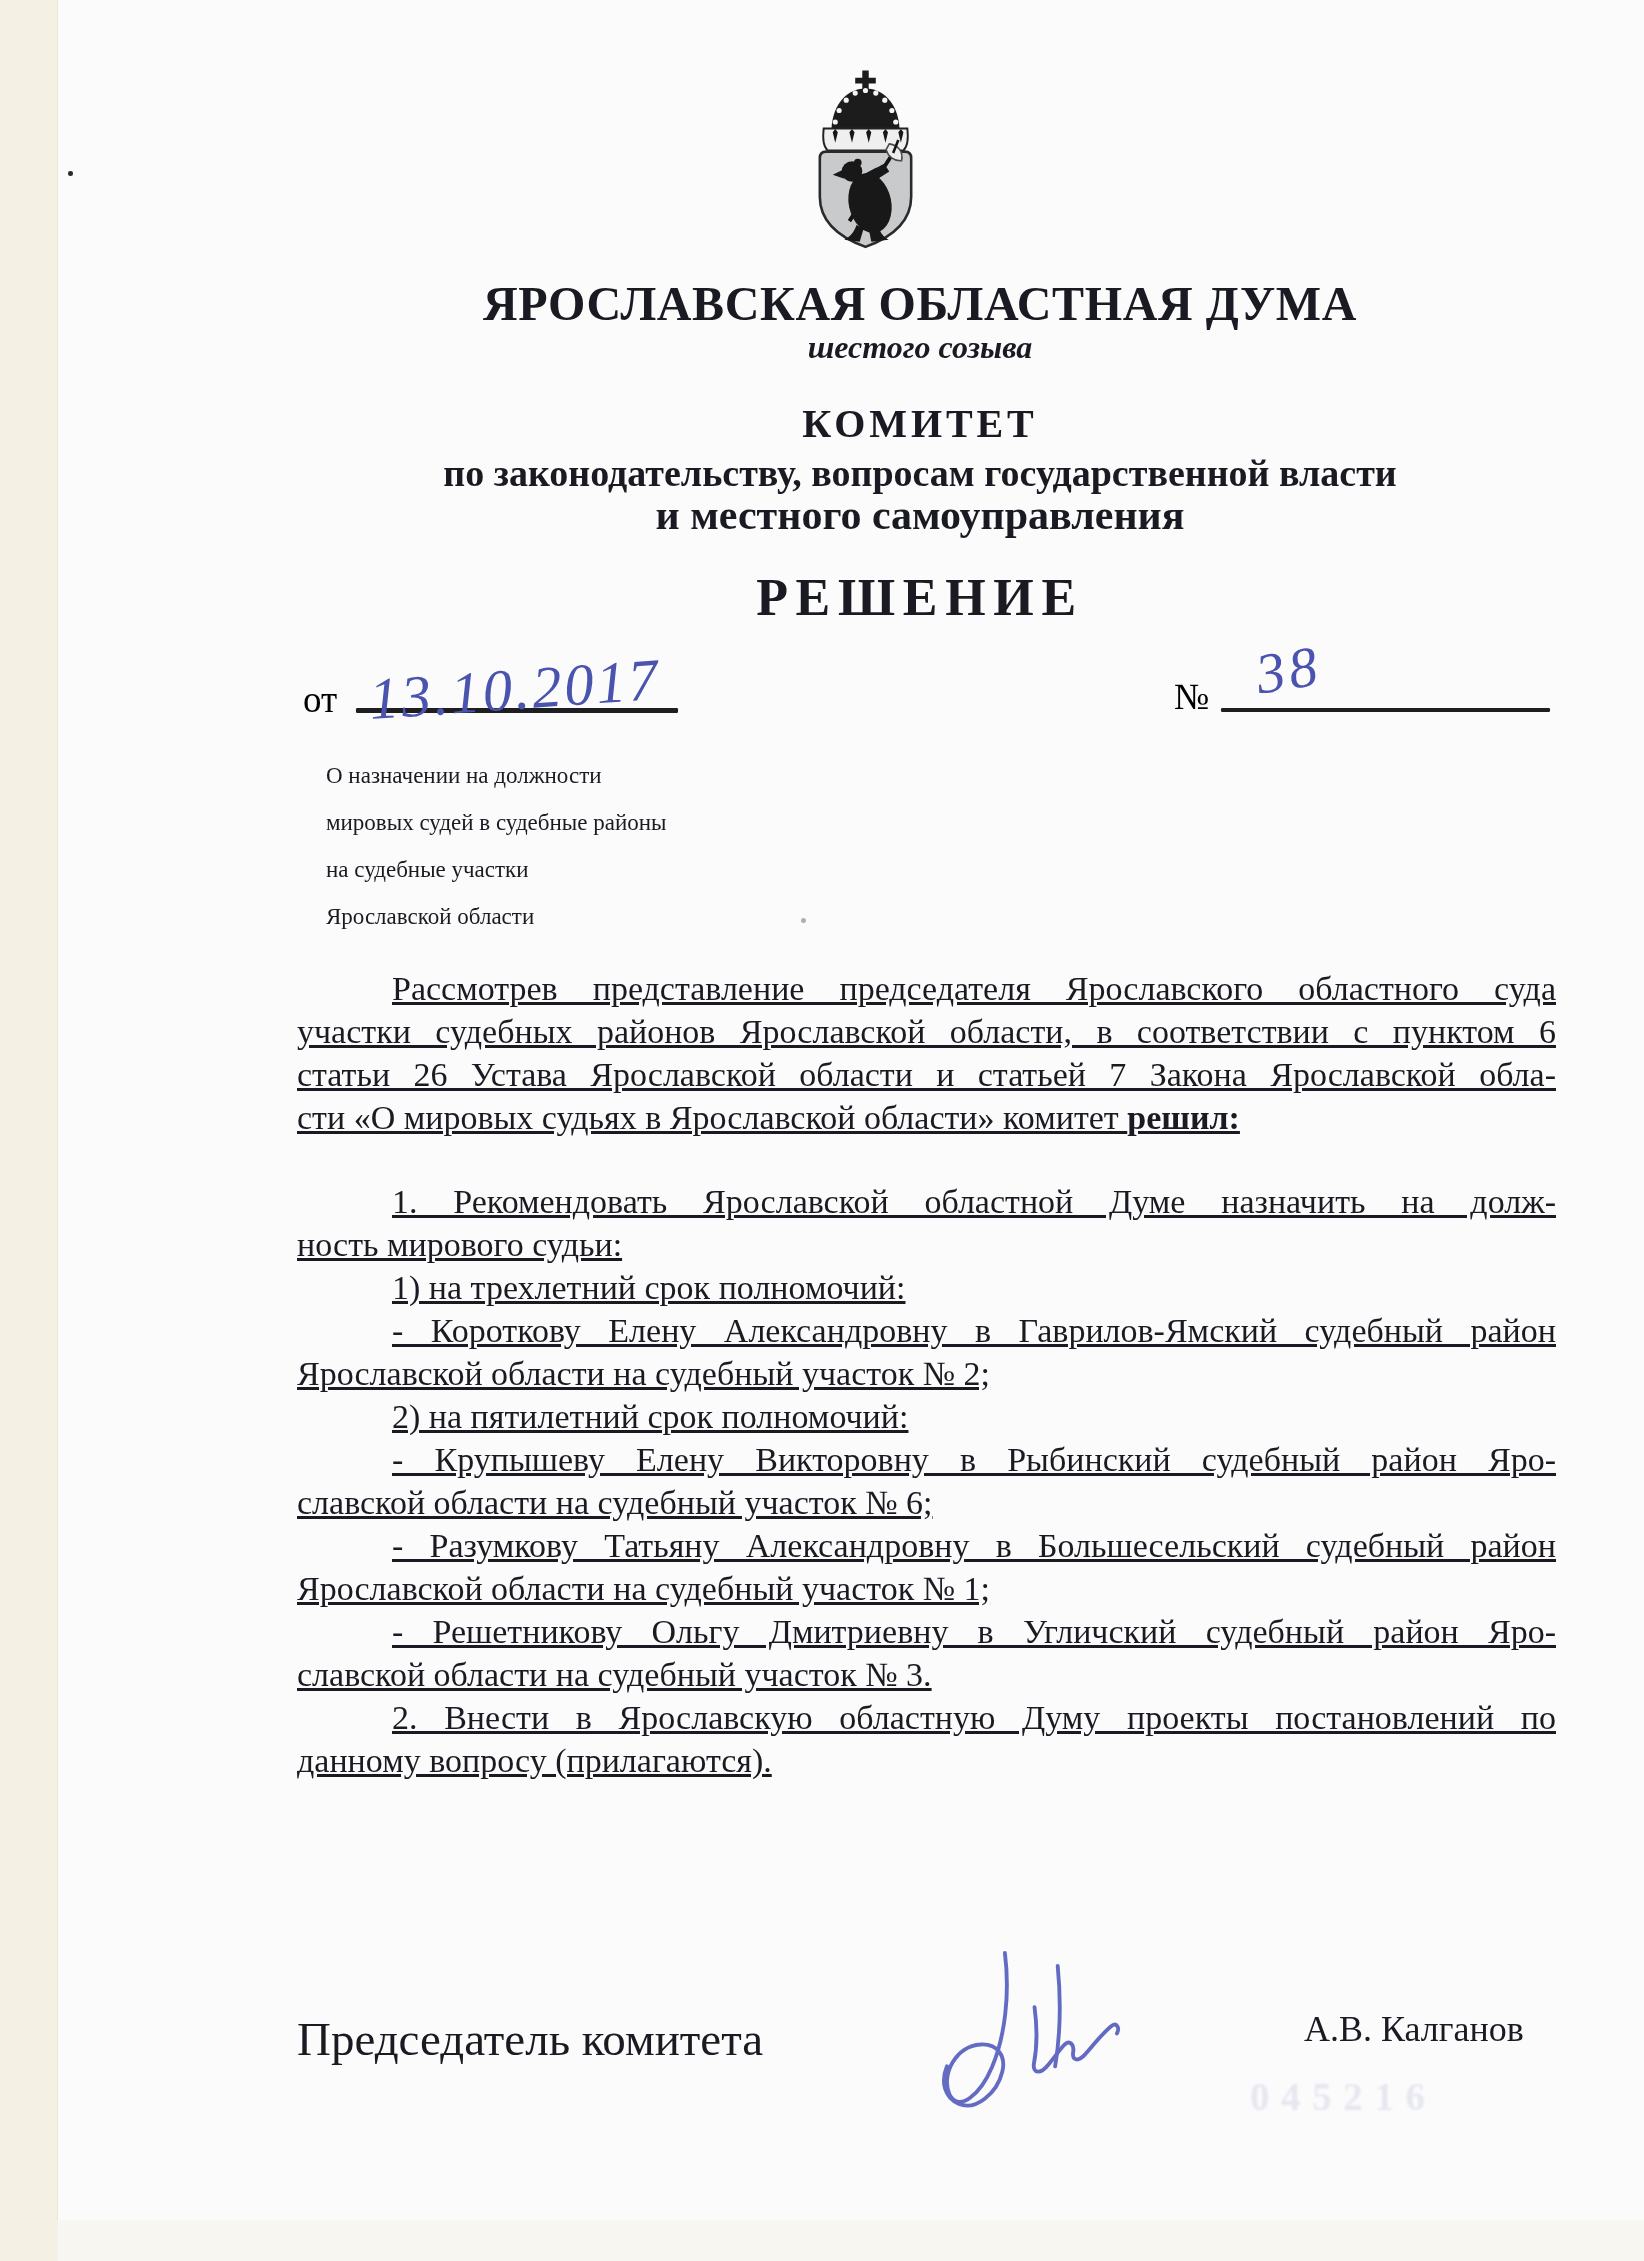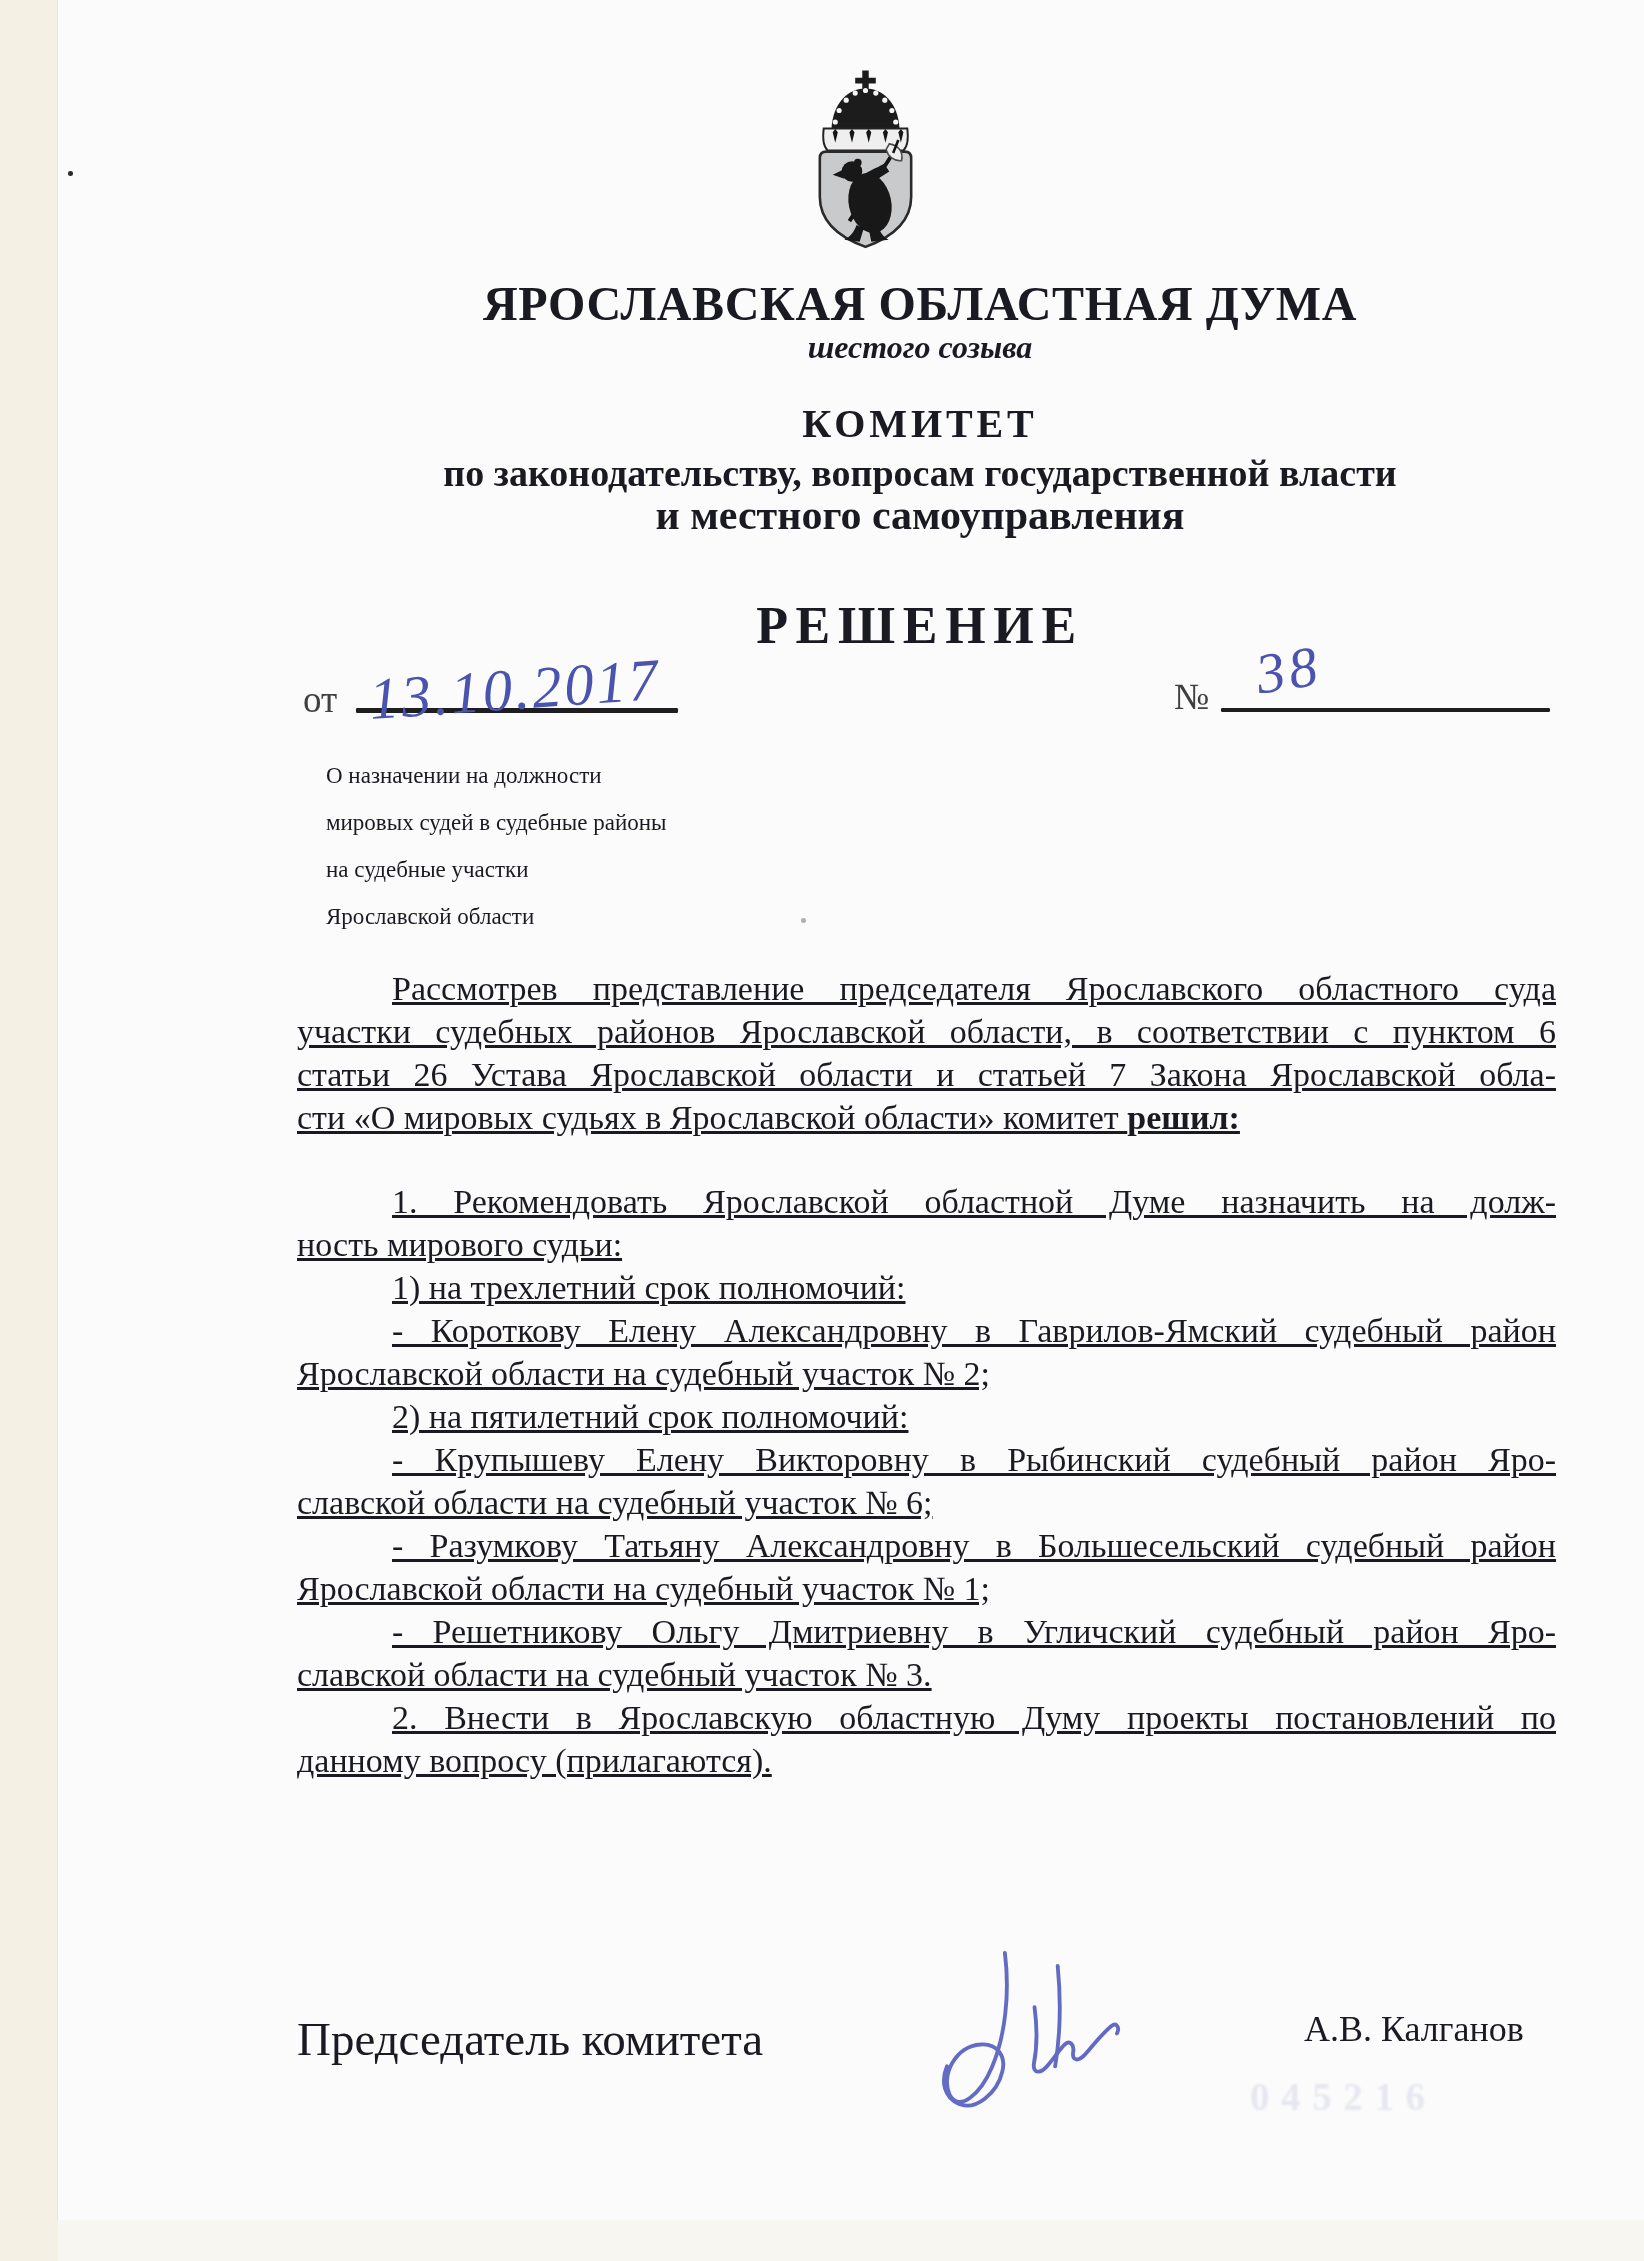--- a/index.html
+++ b/index.html
@@ -18,22 +18,22 @@
     position:absolute;left:57px;bottom:0;width:1588px;height:41px;
     background:#f6f4ec;opacity:.75;
   }
   .speck{position:absolute;border-radius:50%;}
   .hdr{position:absolute;left:271px;width:1298px;text-align:center;font-weight:bold;}
   .org-name{top:276px;font-size:48px;letter-spacing:0.6px;}
   .convocation{top:329px;font-size:32px;font-style:italic;}
   .committee-title{top:400px;font-size:40px;letter-spacing:3.9px;}
   .committee-sub1{top:451px;font-size:38px;}
   .committee-sub2{top:491px;font-size:42px;}
-  .doc-type{top:596px;font-size:52px;letter-spacing:7.7px;}
-  .meta-label{position:absolute;font-size:37px;color:#404040;}
+  .doc-type{top:568px;font-size:52px;letter-spacing:7.7px;}
+  .meta-label{position:absolute;font-size:37px;color:#000000;}
   .rule{position:absolute;background:#1e1e20;height:4.5px;border-radius:1.3px;}
   .hand{
     position:absolute;color:#4a54ae;
     font-style:italic;white-space:nowrap;
     font-family:"Liberation Serif","DejaVu Serif",serif;
   }
   .hand-date{left:369px;top:655px;font-size:59px;transform:rotate(-4deg);letter-spacing:2.6px;}
   .hand-num{left:1256px;top:637px;font-size:57px;transform:rotate(-9deg);letter-spacing:3.9px;}
   .subject{position:absolute;left:298px;top:752px;font-size:23px;line-height:47px;margin-left:28px;}
   .body-block{position:absolute;left:297px;top:967px;width:1259px;font-size:34px;line-height:43px;}

